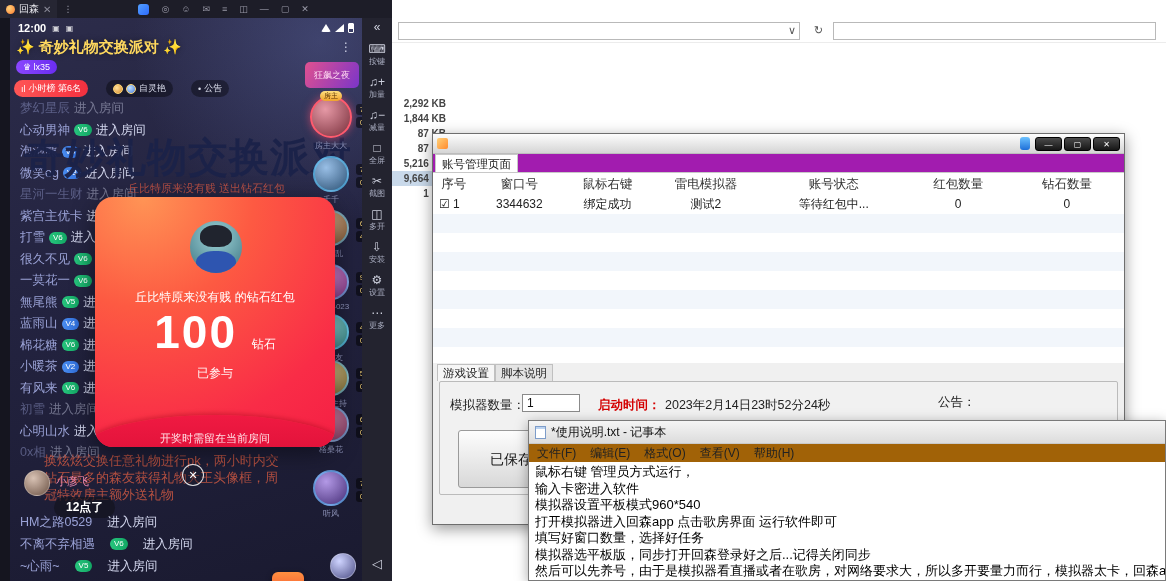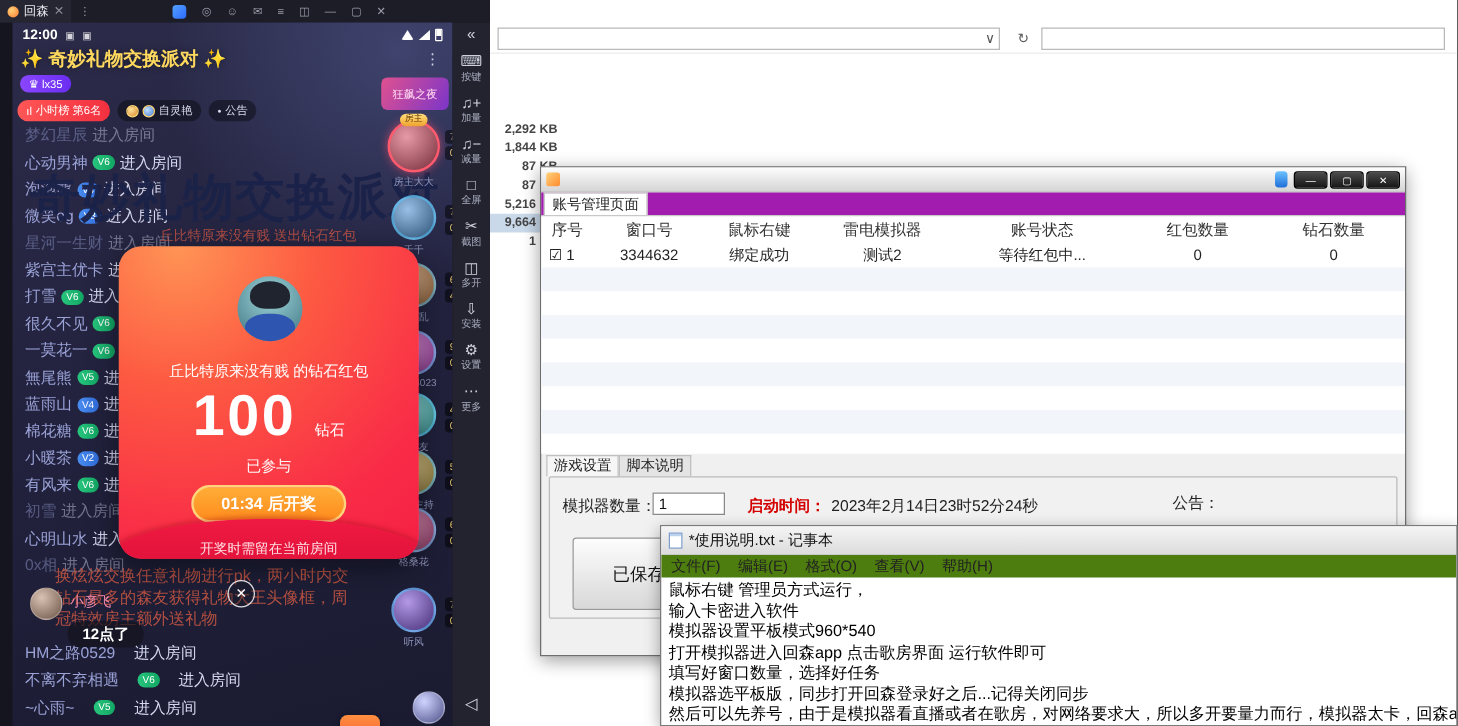--- a/index.html
+++ b/index.html
@@ -28,21 +28,21 @@
                linear-gradient(165deg,#2c2c4a 0%,#232340 45%,#1a1a30 100%);}
   #statusbar{left:8px;top:3px;width:336px;height:14px;color:#fff;font-size:11px;font-weight:bold;display:flex;align-items:center;}
   .sb-mini{font-size:8px;opacity:.8;margin-left:6px;font-weight:normal;}
   .sb-right{margin-left:auto;display:flex;align-items:center;gap:4px;}
   .wifi{width:0;height:0;border-left:5px solid transparent;border-right:5px solid transparent;border-bottom:8px solid #fff;border-radius:2px;}
   .signal{width:0;height:0;border-left:9px solid transparent;border-bottom:8px solid #fff;}
   .batt{width:6px;height:10px;border:1px solid #fff;border-radius:1px;background:linear-gradient(#fff 60%,transparent 60%);}
   #room-title{left:6px;top:20px;font-size:15px;font-weight:bold;color:#ffd95e;text-shadow:0 0 6px rgba(0,0,0,.4);}
   #title-kebab{left:330px;top:22px;color:#cfd2e6;font-size:12px;}
   #lv-pill{left:6px;top:42px;height:14px;padding:0 7px;border-radius:7px;background:linear-gradient(90deg,#8a46ff,#6a2df0);color:#fff;font-size:9px;line-height:14px;}
-  #badges{left:4px;top:62px;display:flex;gap:6px;align-items:center;}
+  #badges{left:4px;top:62px;display:flex;gap:18px;align-items:center;}
   .pill{height:17px;border-radius:9px;font-size:9px;color:#fff;display:flex;align-items:center;padding:0 7px;gap:3px;white-space:nowrap;}
   .pill.red{background:linear-gradient(90deg,#ff5656,#f2303f);}
   .pill.dark{background:rgba(0,0,0,.38);color:#d8dbea;}
   .mini-ava{width:10px;height:10px;border-radius:50%;background:radial-gradient(circle at 35% 35%,#ffe29a,#d98a2b);border:1px solid #ffd877;}
   .mini-ava.b{background:radial-gradient(circle at 35% 35%,#bfe0ff,#4a7dd8);}
   #watermark{left:14px;top:112px;width:340px;font-size:40px;font-weight:bold;color:#1b2249;letter-spacing:1px;white-space:nowrap;opacity:.96;}
   #marquee{left:118px;top:163px;font-size:11px;color:rgba(225,92,70,.75);white-space:nowrap;}
 
   .chat-row{position:relative;height:21.5px;display:flex;align-items:center;gap:4px;font-size:12.5px;white-space:nowrap;}
   .chat-name{color:#9aa2d6;}
@@ -119,21 +119,21 @@
   #mgr-group{position:relative;margin:0 6px;width:679px;height:114px;border:1px solid #bbb;background:#f1f1f1;border-radius:2px;}
   .mgr-label{position:absolute;font-size:12.5px;color:#222;}
   #emu-count-input{position:absolute;left:82px;top:12px;width:58px;height:18px;border:1px solid #8a8a8a;background:#fff;font-size:12px;padding:0 4px;line-height:16px;color:#111;}
   #start-label{color:#d40000;font-weight:bold;}
   #save-btn{position:absolute;left:18px;top:48px;width:106px;height:58px;background:linear-gradient(#fdfdfd,#d8d8d8);border:1px solid #9a9a9a;border-radius:3px;font-size:14px;color:#111;text-align:center;line-height:56px;}
 
   
   #note{left:528px;top:420px;width:638px;height:161px;background:#fff;border:1px solid #7a7a7a;box-shadow:0 3px 12px rgba(0,0,0,.35);overflow:hidden;}
   #note-title{height:23px;background:linear-gradient(#f5f5f5,#dcdcdc);display:flex;align-items:center;gap:5px;padding:0 6px;border-bottom:1px solid #c9c9c9;font-size:12px;color:#111;}
   .note-ic{width:11px;height:13px;background:#fff;border:1px solid #7d9cc9;box-shadow:inset 0 2px 0 #bcd3f0;}
-  #note-menu{height:18px;display:flex;gap:14px;align-items:center;padding-left:8px;font-size:12px;color:#222;background:#4d7c0f;}
+  #note-menu{height:18px;display:flex;gap:14px;align-items:center;padding-left:8px;font-size:12px;color:#222;background:#a16207;}
   #note-body{padding:2px 6px;font-size:13px;line-height:16.5px;color:#000;white-space:nowrap;}
 </style>
 </head>
 <body>
 
 <div id="root">
 
   <div id="explorer" class="abs">
     <div class="addrbar abs"></div>
     <div class="addr-ctrl abs" style="left:398px;">∨</div>
@@ -381,21 +381,20 @@
         </div>
 
       <div id="dialog" class="abs">
         <div id="dlg-ava">
             <div class="hair"></div>
             <div class="body"></div>
           </div>
         <div id="dlg-sender">丘比特原来没有贱 的钻石红包</div>
         <div id="dlg-amt"><span>100</span> <span id="dlg-unit">钻石</span></div>
         <div id="dlg-joined">已参与</div>
-        <div id="dlg-btn">01:34 后开奖</div>
         <div id="dlg-fold"></div>
         <div id="dlg-footer">开奖时需留在当前房间</div>
       </div>
       <div id="dlg-close" class="abs">✕</div>
 
       <div id="float-rp" class="abs">
         <div class="band">01:34</div>
       </div>
       <div id="corner-ava" class="abs"></div>
     </div>

